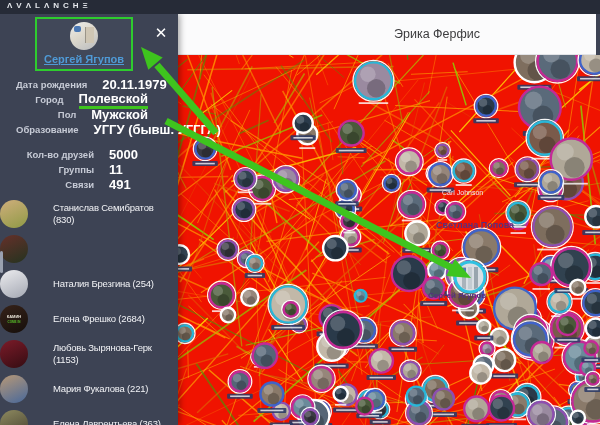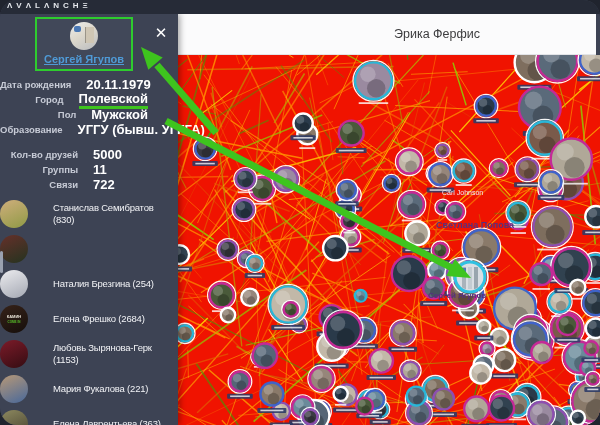--- a/index.html
+++ b/index.html
@@ -1,32 +1,32 @@
 <!DOCTYPE html>
 <html><head>
 <meta charset="utf-8">
 <style>
   html,body{margin:0;padding:0;background:#20242e;}
   *{box-sizing:border-box;font-family:"Liberation Sans","DejaVu Sans",sans-serif;}
-  #app{position:relative;width:600px;height:425px;overflow:hidden;background:#3d4354;border-radius:17px;}
+  #app{position:relative;width:600px;height:425px;overflow:hidden;background:#3d4354;}
 
   
   .topbar{position:absolute;left:0;top:0;width:600px;height:14px;background:#262b37;z-index:6;}
   .logo{position:absolute;left:7px;top:1px;font-size:8px;font-weight:600;color:#e4e7ec;letter-spacing:4px;}
 
   
   .sidebar{position:absolute;left:0;top:14px;width:178px;height:411px;background:#3d4354;z-index:5;box-shadow:2px 0 6px rgba(0,0,0,.35);}
   .card{position:absolute;left:35px;top:3px;width:98px;height:54px;border:2px solid #2ecc2e;background:#414859;}
   .card-avatar{position:absolute;left:50%;top:3px;transform:translateX(-50%);width:28px;height:28px;border-radius:50%;background:linear-gradient(150deg,#eceeee 0%,#ddd8cc 45%,#b9bcc0 100%);overflow:hidden;}
   .card-avatar .blue-bit{position:absolute;left:4px;top:4px;width:7px;height:6px;background:#4a78b4;border-radius:2px;}
   .card-avatar .frame-bit{position:absolute;right:4px;top:5px;width:9px;height:16px;background:#cfc6b4;border-left:1px solid #9a9488;}
   .card-link{position:absolute;left:0;right:0;top:34px;text-align:center;font-size:11px;font-weight:700;color:#4f9ad6;text-decoration:underline;white-space:nowrap;cursor:pointer;}
   .close-btn{position:absolute;left:150px;top:8px;width:22px;height:22px;color:#fff;font-size:15px;font-weight:900;text-align:center;line-height:22px;cursor:pointer;}
 
-  .kv-block{position:absolute;left:0;width:148px;}
+  .kv-block{position:absolute;left:0;width:148px;padding-left:16px;}
   #details{top:63px;} #stats{top:133px;}
   .kv-row{display:flex;height:15px;align-items:center;}
   .kv-label{width:78px;text-align:right;font-size:9.5px;font-weight:600;color:#c7cbd6;white-space:nowrap;}
   .kv-value{margin-left:15px;font-size:13px;font-weight:700;color:#ffffff;white-space:nowrap;}
   .accent-underline{border-bottom:3px solid #3ec41e;padding-bottom:0;}
 
   .friends{position:absolute;left:0;top:186px;width:178px;display:flex;flex-direction:column;gap:7px;}
   .friend{display:flex;align-items:center;min-height:28px;padding-left:0;cursor:pointer;}
   .friend-avatar{flex:0 0 28px;width:28px;height:28px;border-radius:50%;position:relative;overflow:hidden;}
   .friend-name{margin-left:25px;font-size:9.5px;letter-spacing:-0.2px;color:#f2f3f6;line-height:12px;max-width:112px;}
@@ -83,21 +83,21 @@
         <div class="kv-row">
           <span class="kv-label">Кол-во друзей</span>
           <span class="kv-value">5000</span>
         </div>
         <div class="kv-row">
           <span class="kv-label">Группы</span>
           <span class="kv-value">11</span>
         </div>
         <div class="kv-row">
           <span class="kv-label">Связи</span>
-          <span class="kv-value">722</span>
+          <span class="kv-value">491</span>
         </div>
       </div>
 
     <div class="friends" id="friends">
         <div class="friend">
           <div class="friend-avatar" style="background: linear-gradient(155deg, rgb(207, 174, 124) 0%, rgb(143, 154, 69) 100%);"></div>
           <div class="friend-name">Станислав Семибратов (830)</div>
         </div>
         <div class="friend">
           <div class="friend-avatar" style="background: linear-gradient(155deg, rgb(102, 48, 42) 0%, rgb(36, 51, 31) 100%);"></div>

